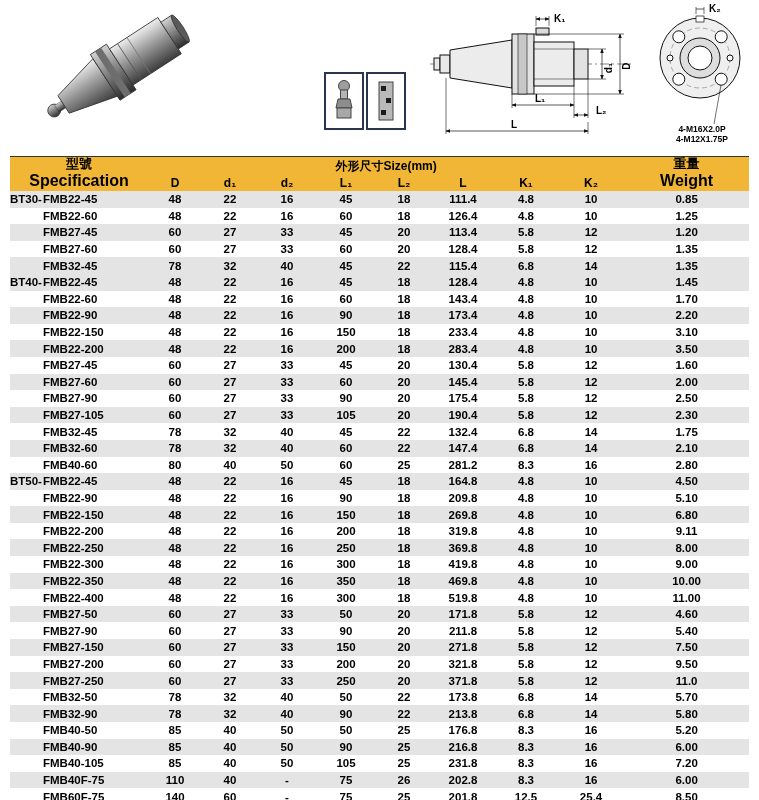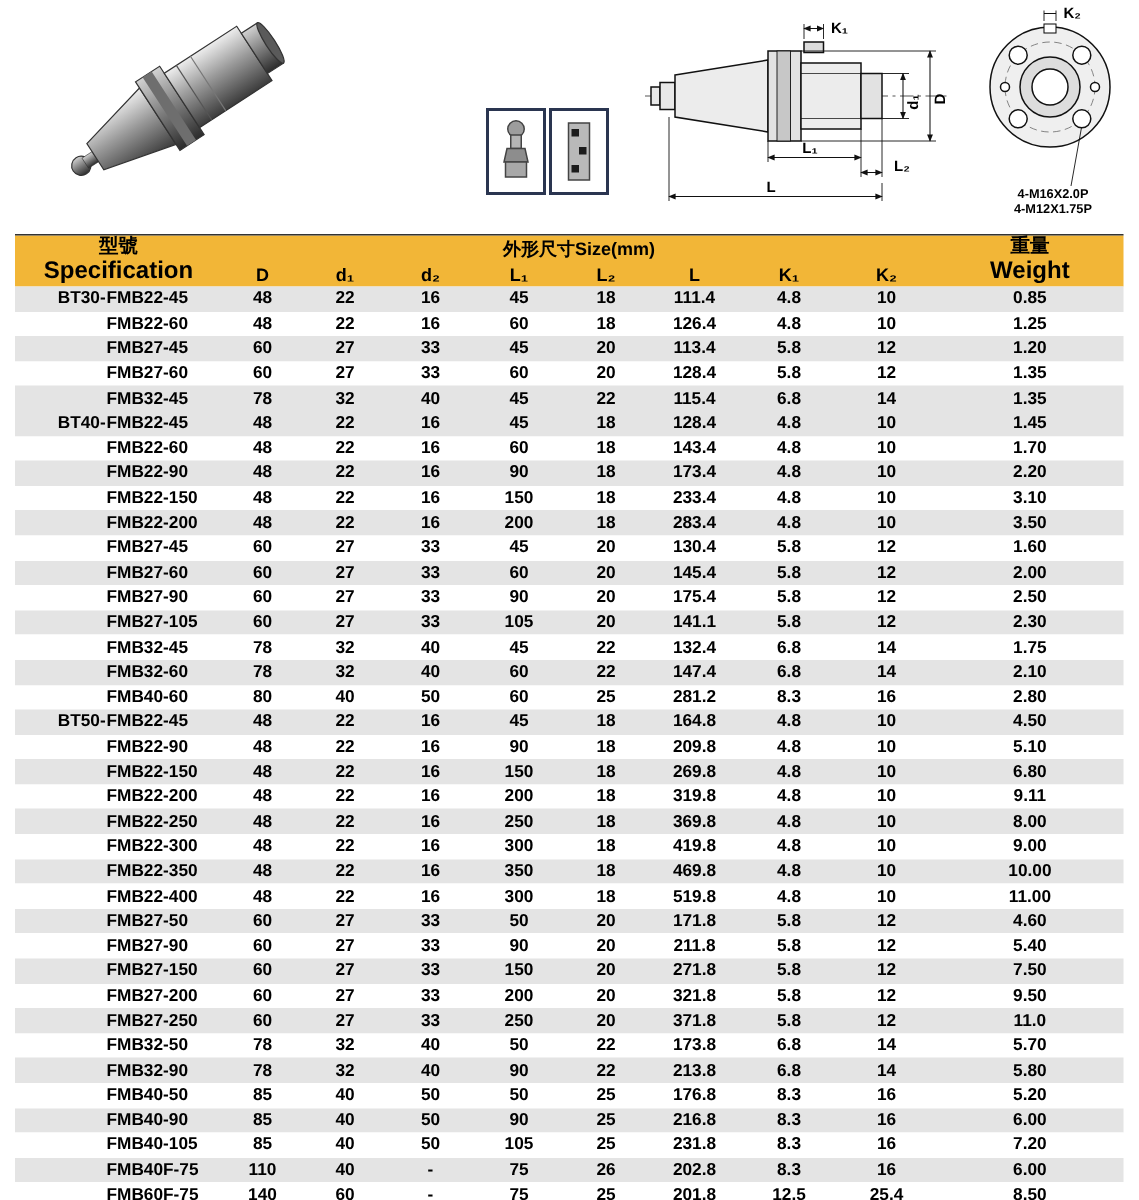--- a/index.html
+++ b/index.html
@@ -35,21 +35,21 @@
   .spec-table thead tr.head th{height:19px;}
   .spec-table thead tr.subhead th{height:15px;font-size:12px;}
   .spec-table th .zh{font-size:13px;}
   .spec-table th .en{font-size:16px;}
   .spec-table tbody td{
     height:16.6px;padding:0;font-size:11.5px;text-align:center;
     background:#fff;white-space:nowrap;
   }
   .spec-table tbody tr.shade td{background:#E4E4E4;}
   .spec-table td.spec-cell{text-align:left;}
-  .spec-cell .prefix{display:inline-block;width:33px;text-align:center;padding-left:28px;}
+  .spec-cell .prefix{display:inline-block;width:33px;text-align:left;}
   .spec-cell .model{display:inline-block;}
 </style>
 </head>
 <body>
 
 <div class="page">
 
   <div class="top-band">
 
     <svg class="photo-svg" viewBox="0 0 232 130">
@@ -367,21 +367,21 @@
           <td>12</td>
           <td>2.50</td>
         </tr>
         <tr class="shade">
           <td class="spec-cell"><span class="prefix"></span><span class="model">FMB27-105</span></td>
           <td>60</td>
           <td>27</td>
           <td>33</td>
           <td>105</td>
           <td>20</td>
-          <td>141.1</td>
+          <td>190.4</td>
           <td>5.8</td>
           <td>12</td>
           <td>2.30</td>
         </tr>
         <tr>
           <td class="spec-cell"><span class="prefix"></span><span class="model">FMB32-45</span></td>
           <td>78</td>
           <td>32</td>
           <td>40</td>
           <td>45</td>

